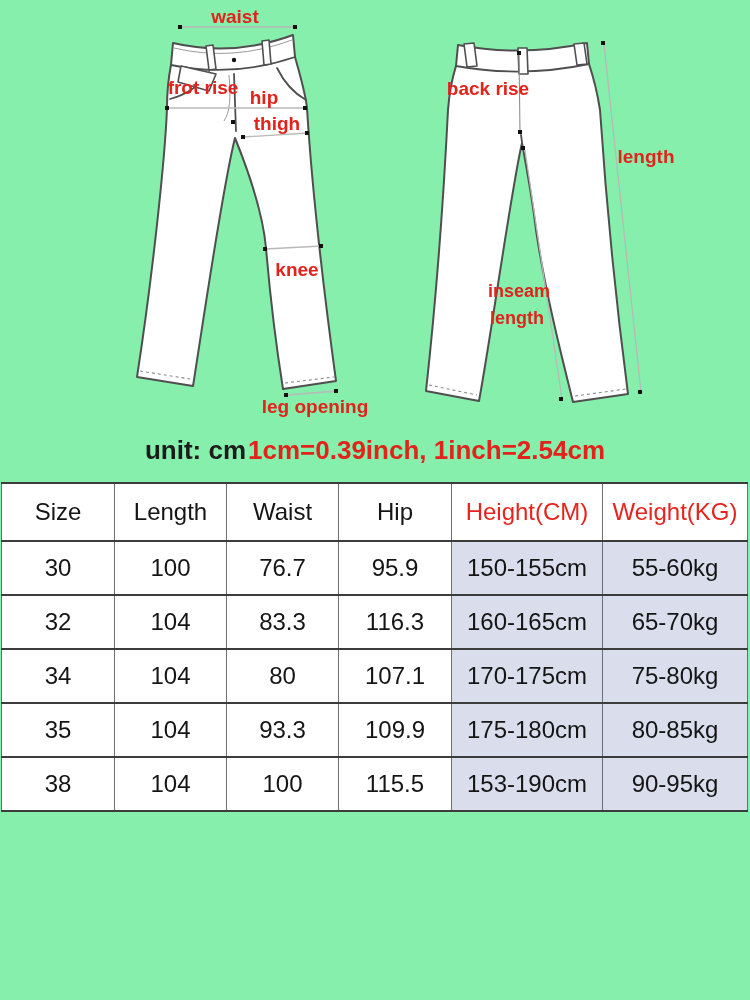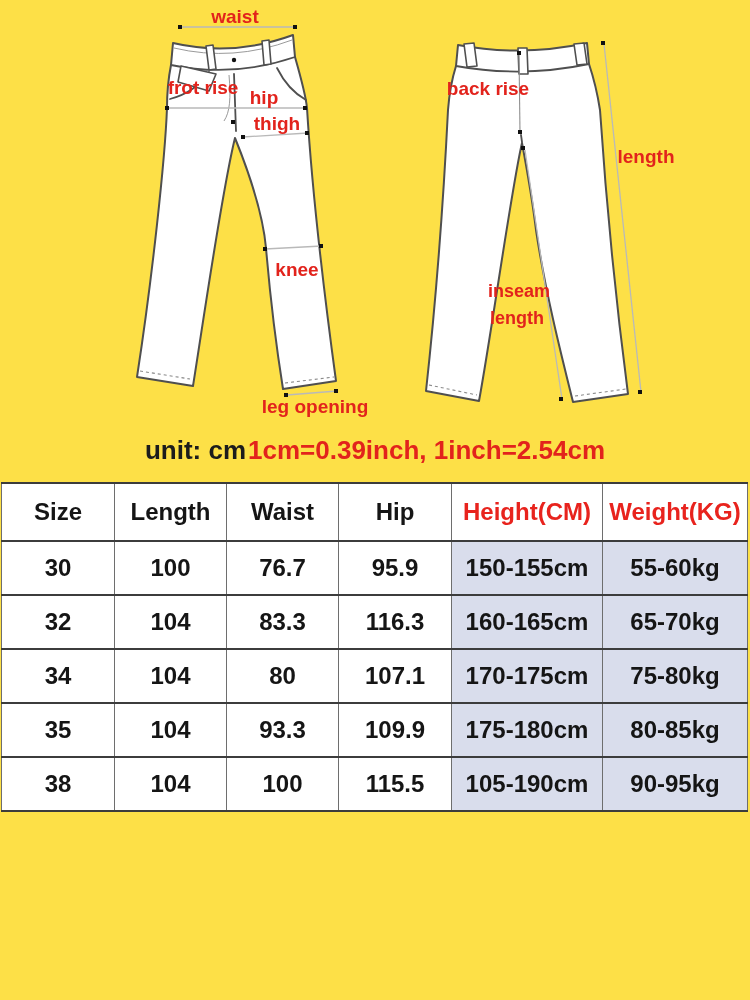--- a/index.html
+++ b/index.html
@@ -1,16 +1,16 @@
 <!DOCTYPE html>
 <html style="--label-red: #e2231c; --header-red: #e8231d; --highlight-bg: #d9ddec;"><head>
 <meta charset="utf-8">
 <style>
   html,body{margin:0;padding:0;background:#fff;}
-  .page{position:relative;width:750px;height:1000px;background:#fde047;overflow:hidden;
+  .page{position:relative;width:750px;height:1000px;background:#86efac;overflow:hidden;
         font-family:"Liberation Sans",sans-serif;color:#151515;}
   
   .diagram{display:block;}
   .outline{fill:#ffffff;stroke:#4f4f4f;stroke-width:2;stroke-linejoin:round;}
   .seam{fill:none;stroke:#4f4f4f;stroke-width:1.8;stroke-linecap:round;}
   .thin{fill:none;stroke:#9a9a9a;stroke-width:1;}
   .loop{fill:#ffffff;stroke:#4f4f4f;stroke-width:1.6;stroke-linejoin:round;}
   .mline{stroke:#b9b9b9;stroke-width:1.3;}
   .mlined{stroke:#8f8f8f;stroke-width:1.1;}
   .dash{fill:none;stroke:#8a8a8a;stroke-width:1.1;stroke-dasharray:3 3;}
@@ -22,21 +22,21 @@
   
   .unit-note{margin-top:6px;margin-bottom:16px;text-align:center;
              font-size:26px;font-weight:600;line-height:32px;letter-spacing:0;}
   .unit-note .u-black{color:#1c1c1c;}
   .unit-note .u-red{color:var(--label-red);margin-left:2px;}
   
   table.size-table{border-collapse:collapse;table-layout:fixed;width:746px;margin-left:1px;}
   .size-table th,.size-table td{
       border-left:1px solid #6e6e6e;border-right:1px solid #6e6e6e;
       border-top:2px solid #3c3c3c;border-bottom:2px solid #3c3c3c;
-      text-align:center;vertical-align:middle;font-size:24px;font-weight:700;
+      text-align:center;vertical-align:middle;font-size:24px;font-weight:400;
       padding:0;background:#fff;}
   .size-table th{height:56px;}
   .size-table td{height:52px;}
   .size-table th.red{color:var(--header-red);}
   .size-table td.hl{background:var(--highlight-bg);}
 </style>
 </head>
 <body>
 
 <div class="page">
@@ -188,19 +188,19 @@
           <td>93.3</td>
           <td>109.9</td>
           <td class="hl">175-180cm</td>
           <td class="hl">80-85kg</td>
         </tr>
         <tr>
           <td>38</td>
           <td>104</td>
           <td>100</td>
           <td>115.5</td>
-          <td class="hl">105-190cm</td>
+          <td class="hl">153-190cm</td>
           <td class="hl">90-95kg</td>
         </tr>
       </tbody>
   </table>
 
 </div>
 
 </body></html>

